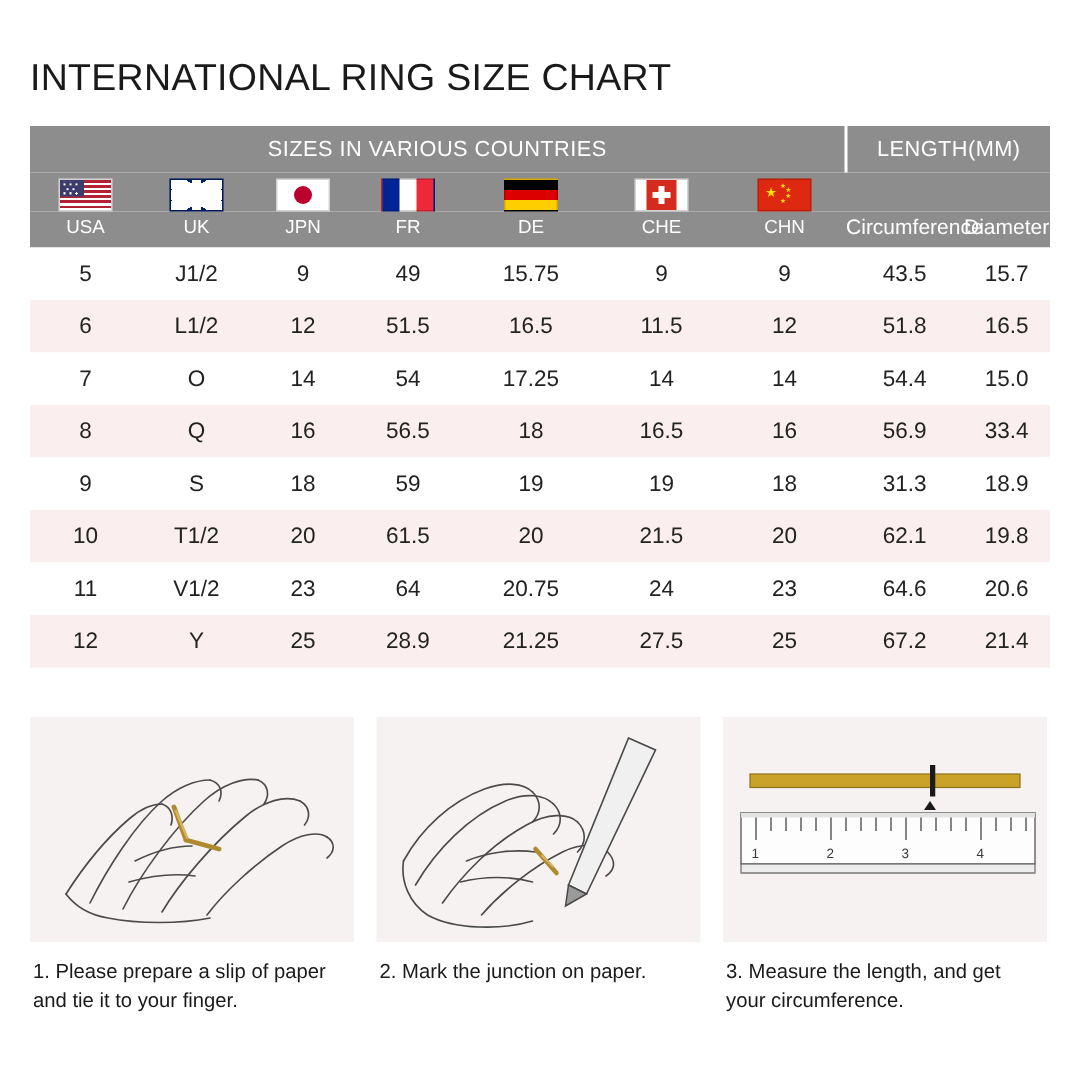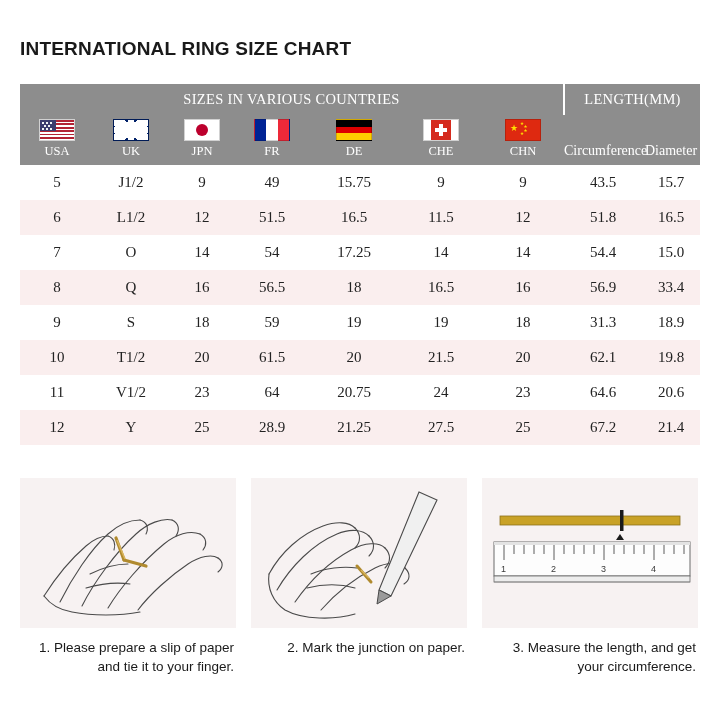--- a/index.html
+++ b/index.html
@@ -14,37 +14,36 @@
     position: relative;
     width: 720px; height: 720px;
     overflow: hidden;
     background: #fff;
   }
 
   
   .title {
     position: absolute;
     left: 20px; top: 38px;
-    font-size: 19px;
-    font-weight: bold;
+    font-size: 25px;
+    font-weight: normal;
     letter-spacing: 0.2px;
     color: #1a1a1a;
   }
 
   
   .chart {
     position: absolute;
     left: 20px; top: 84px;
     width: 680px;
   }
   table {
     border-collapse: collapse;
     width: 680px;
     table-layout: fixed;
-    font-family: Liberation Serif, serif;
   }
   th, td {
     padding: 0;
     margin: 0;
     text-align: center;
     vertical-align: middle;
   }
   .hdr-band td {
     background: #8d8d8d;
     color: #ffffff;
@@ -215,21 +214,21 @@
     width: 216px; height: 150px;
     background: #f7f2f2;
     position: relative;
     overflow: hidden;
   }
   .panel-cap {
     margin-top: 10px;
     font-size: 13.5px;
     line-height: 19px;
     color: #1a1a1a;
-    text-align: right;
+    text-align: left;
     padding: 0 2px;
   }
   svg.art { display: block; width: 216px; height: 150px; }
 </style>
 </head>
 <body>
 
 <div id="page">
 
   <div class="title">INTERNATIONAL RING SIZE CHART</div>

